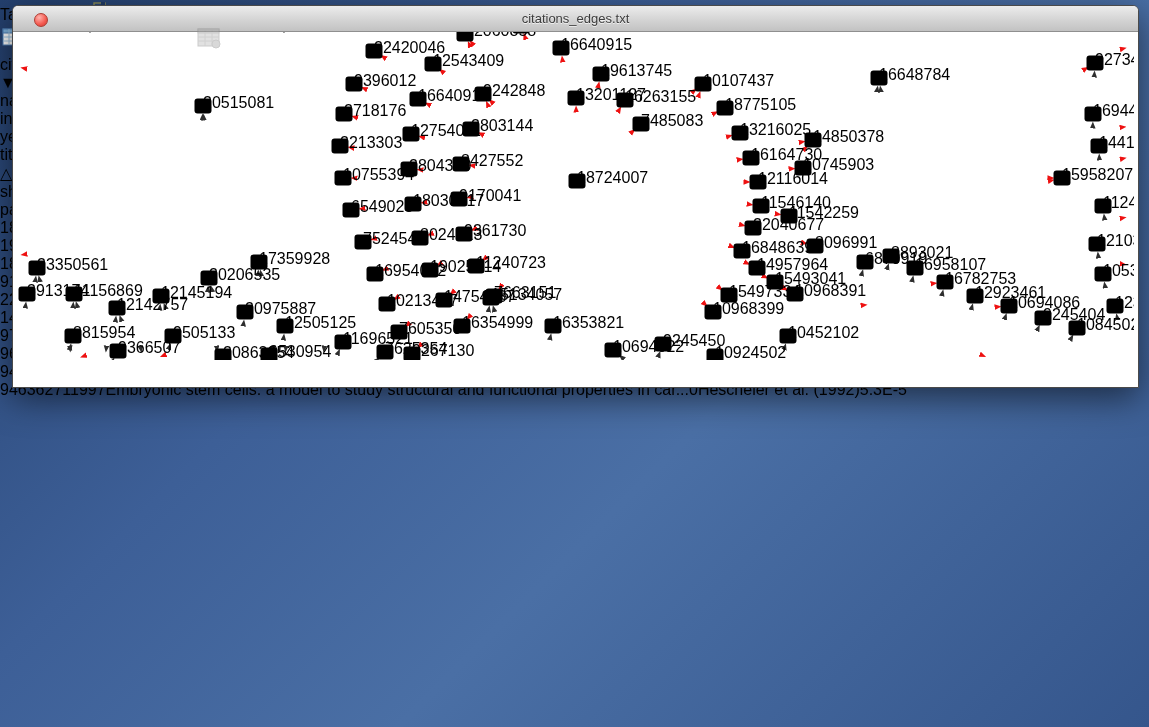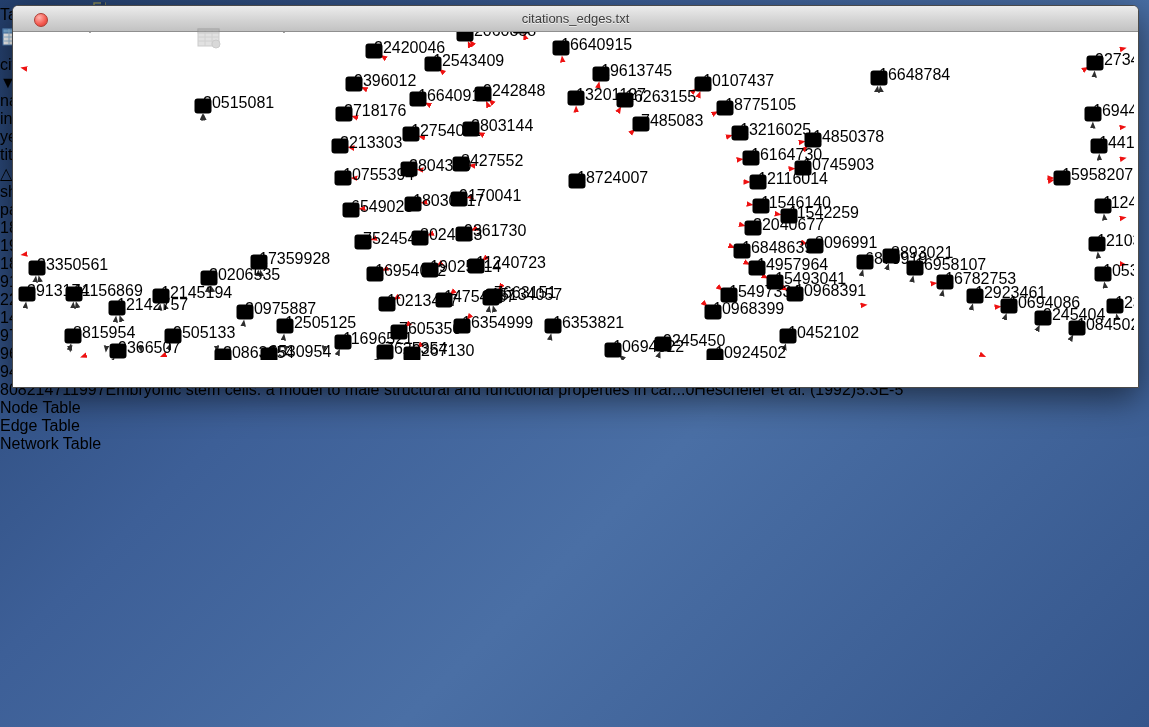--- a/index.html
+++ b/index.html
@@ -764,31 +764,24 @@
         <div class="tbody" id="tbody">
             <div class="tr"><span class="td gut"></span><span class="td c0">18724007</span><span class="td c1">1</span><span class="td c2">2008</span><span class="td c3">Changes of HCN gene expression and I(f) currents in Nkx2.5-positive cardiomyoc...</span><span class="td c4">49</span><span class="td c5">Yano et al. (2008)</span><span class="td c6">5.3E-5</span></div>
             <div class="tr"><span class="td gut"></span><span class="td c0">19384554</span><span class="td c1">6</span><span class="td c2">2009</span><span class="td c3">Genome-wide association studies in ADHD.</span><span class="td c4">0</span><span class="td c5">Franke et al. (2009)</span><span class="td c6">5.6E-5</span></div>
             <div class="tr"><span class="td gut"></span><span class="td c0">18300295</span><span class="td c1">6</span><span class="td c2">2008</span><span class="td c3">Estimation of significance thresholds for genomewide association scans.</span><span class="td c4">0</span><span class="td c5">Dudbridge et al. (2008)</span><span class="td c6">5.9E-5</span></div>
             <div class="tr"><span class="td gut"></span><span class="td c0">9115460</span><span class="td c1">2</span><span class="td c2">1997</span><span class="td c3">Tourette syndrome. Phenomenology and classification of tics.</span><span class="td c4">0</span><span class="td c5">Jankovic et al. (1997)</span><span class="td c6">5.3E-5</span></div>
             <div class="tr"><span class="td gut"></span><span class="td c0">22420046</span><span class="td c1">2</span><span class="td c2">2012</span><span class="td c3">Investigating the contribution of common genetic variants to the risk and pathogen...</span><span class="td c4">0</span><span class="td c5">Stergiakouli et al. (2012)</span><span class="td c6">5.5E-5</span></div>
             <div class="tr"><span class="td gut"></span><span class="td c0">14569117</span><span class="td c1">2</span><span class="td c2">2003</span><span class="td c3">Disruption of a novel member of a sodium/hydrogen exchanger family and DOCK...</span><span class="td c4">0</span><span class="td c5">de Silva et al. (2003)</span><span class="td c6">5.3E-5</span></div>
             <div class="tr"><span class="td gut"></span><span class="td c0">9777169</span><span class="td c1">1</span><span class="td c2">1998</span><span class="td c3">Corpus callosum shape and size in male patients with schizophrenia.</span><span class="td c4">0</span><span class="td c5">Tibbo et al. (1998)</span><span class="td c6">5.3E-5</span></div>
             <div class="tr"><span class="td gut"></span><span class="td c0">9699695</span><span class="td c1">1</span><span class="td c2">1998</span><span class="td c3">Structural magnetic resonance image averaging in schizophrenia.</span><span class="td c4">0</span><span class="td c5">Wolkin et al. (1998)</span><span class="td c6">5.3E-5</span></div>
             <div class="tr"><span class="td gut"></span><span class="td c0">9465546</span><span class="td c1">1</span><span class="td c2">1997</span><span class="td c3">Estimation of the future numbers of patients with mental disorders in Japan base...</span><span class="td c4">0</span><span class="td c5">Nakamura et al. (1997)</span><span class="td c6">5.3E-5</span></div>
-            <div class="tr"><span class="td gut"></span><span class="td c0">8082147</span><span class="td c1">1</span><span class="td c2">1997</span><span class="td c3">Embryonic stem cells: a model to male structural and functional properties in car...</span><span class="td c4">0</span><span class="td c5">Hescheler et al. (1992)</span><span class="td c6">5.3E-5</span></div>
+            <div class="tr"><span class="td gut"></span><span class="td c0">9463627</span><span class="td c1">1</span><span class="td c2">1997</span><span class="td c3">Embryonic stem cells: a model to study structural and functional properties in car...</span><span class="td c4">0</span><span class="td c5">Hescheler et al. (1992)</span><span class="td c6">5.3E-5</span></div>
           </div>
         <div class="vscroll">
           <div class="vthumb"></div>
         </div>
       </div>
 
-      <div class="tabs-row">
-        <div class="seg">
-          <div class="seg-btn active" style="width:128px">Node Table</div>
-          <div class="seg-btn" style="width:88px">Edge Table</div>
-          <div class="seg-btn" style="width:110px">Network Table</div>
-        </div>
-      </div>
     </div>
 
   </div>
 
 </div>
 
 </body></html>

